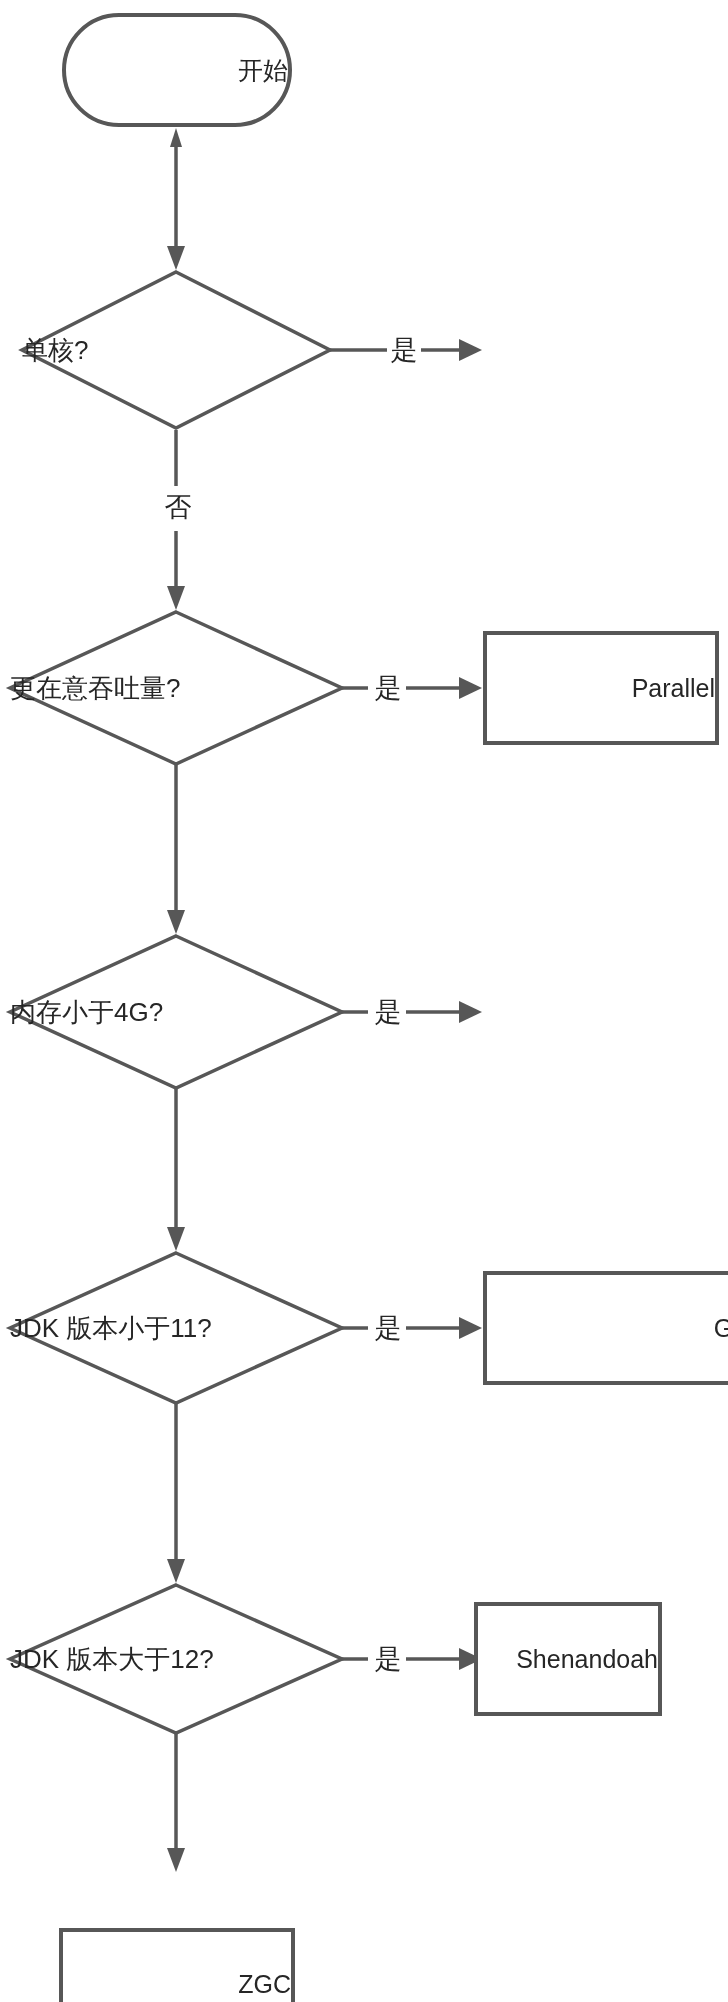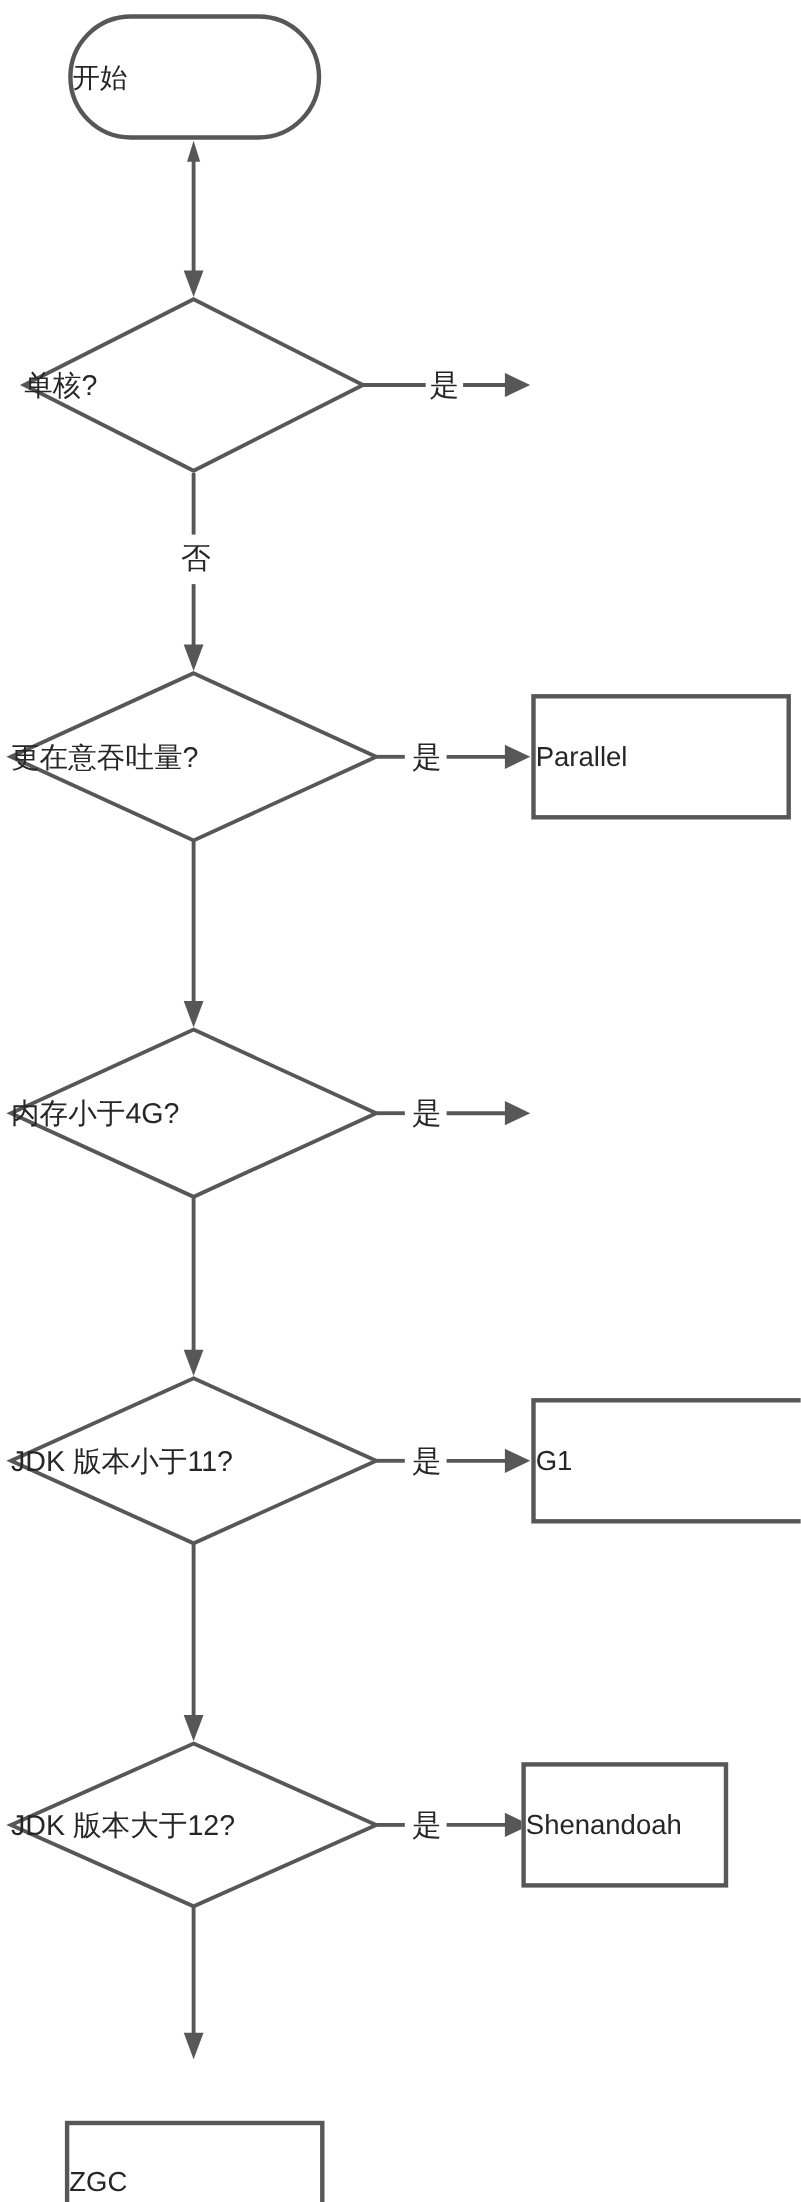--- a/index.html
+++ b/index.html
@@ -12,21 +12,21 @@
     overflow: hidden;
   }
   .layer { position: absolute; left: 0; top: 0; }
   .node {
     position: absolute;
     box-sizing: border-box;
     border: 4px solid #575757;
     background: #ffffff;
     display: flex;
     align-items: center;
-    justify-content: flex-start;
+    justify-content: flex-end;
     color: #262626;
     font-size: 25px;
   }
   .stadium { border-radius: 57px; }
   .diamond-label {
     position: absolute;
     display: flex;
     align-items: center;
     color: #262626;
     font-size: 26px;

